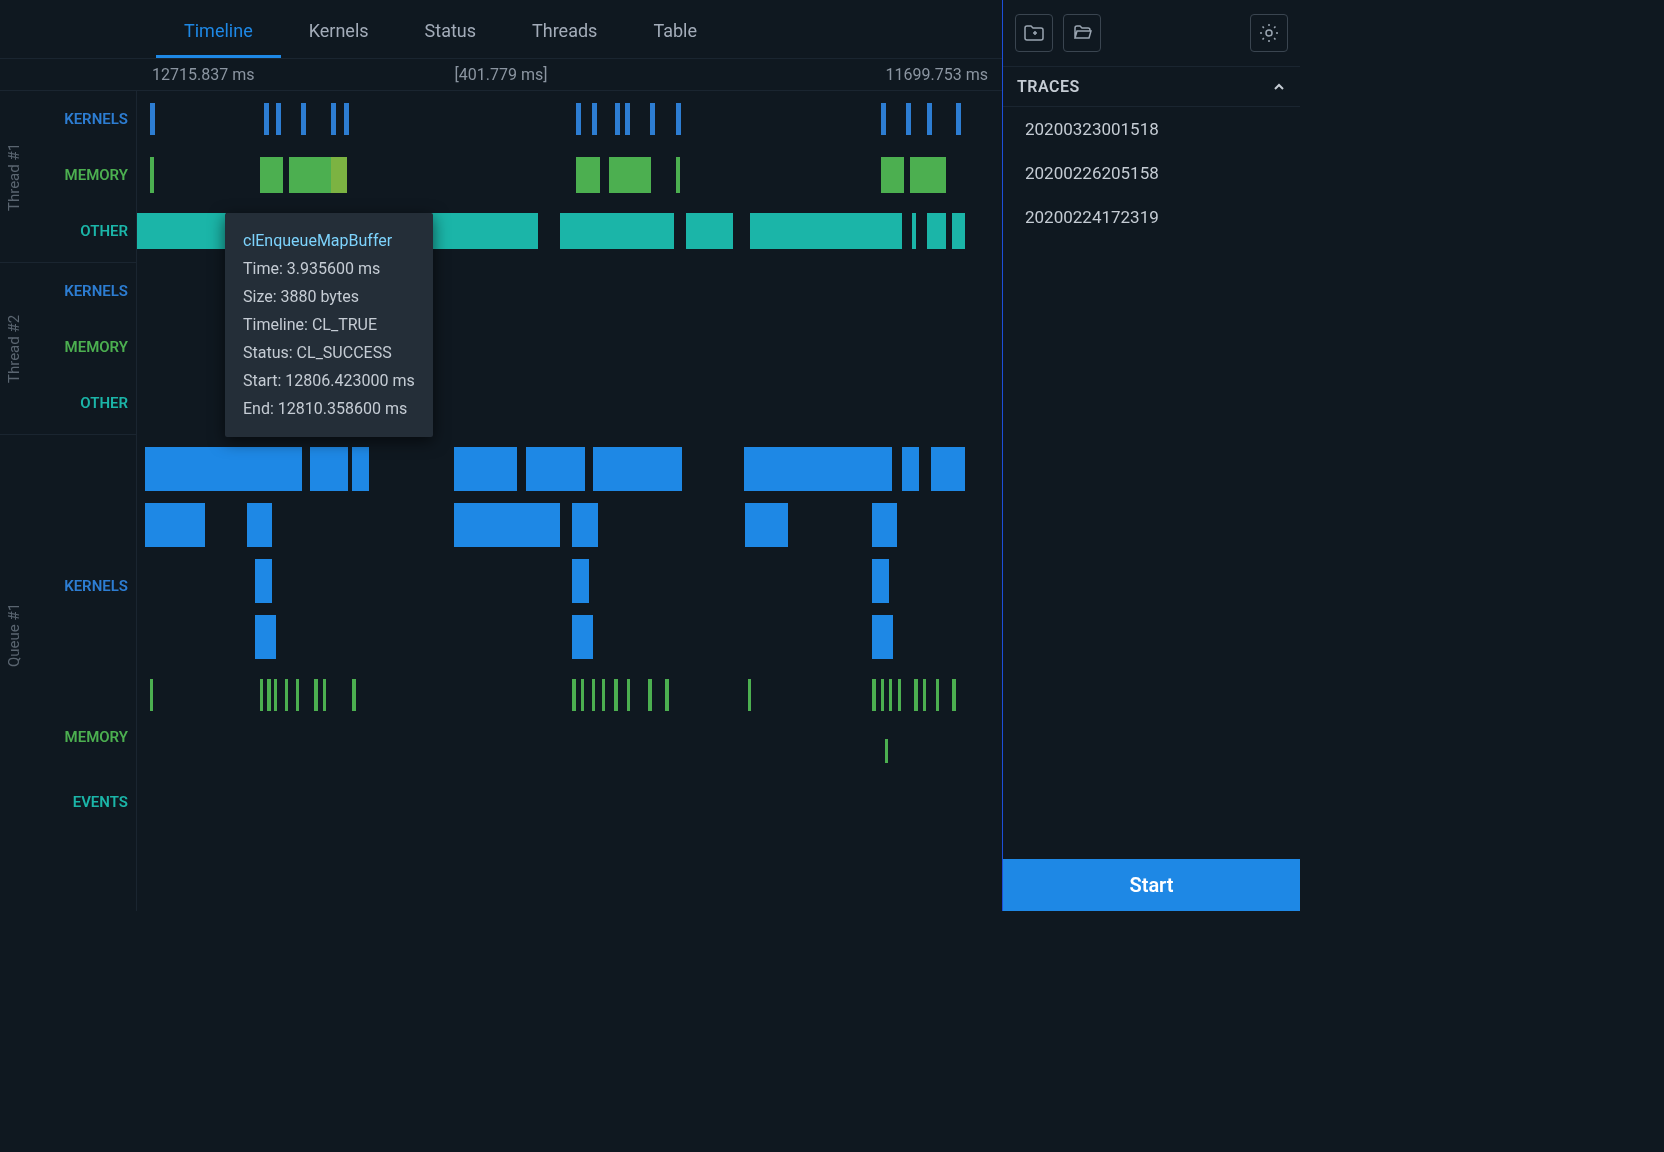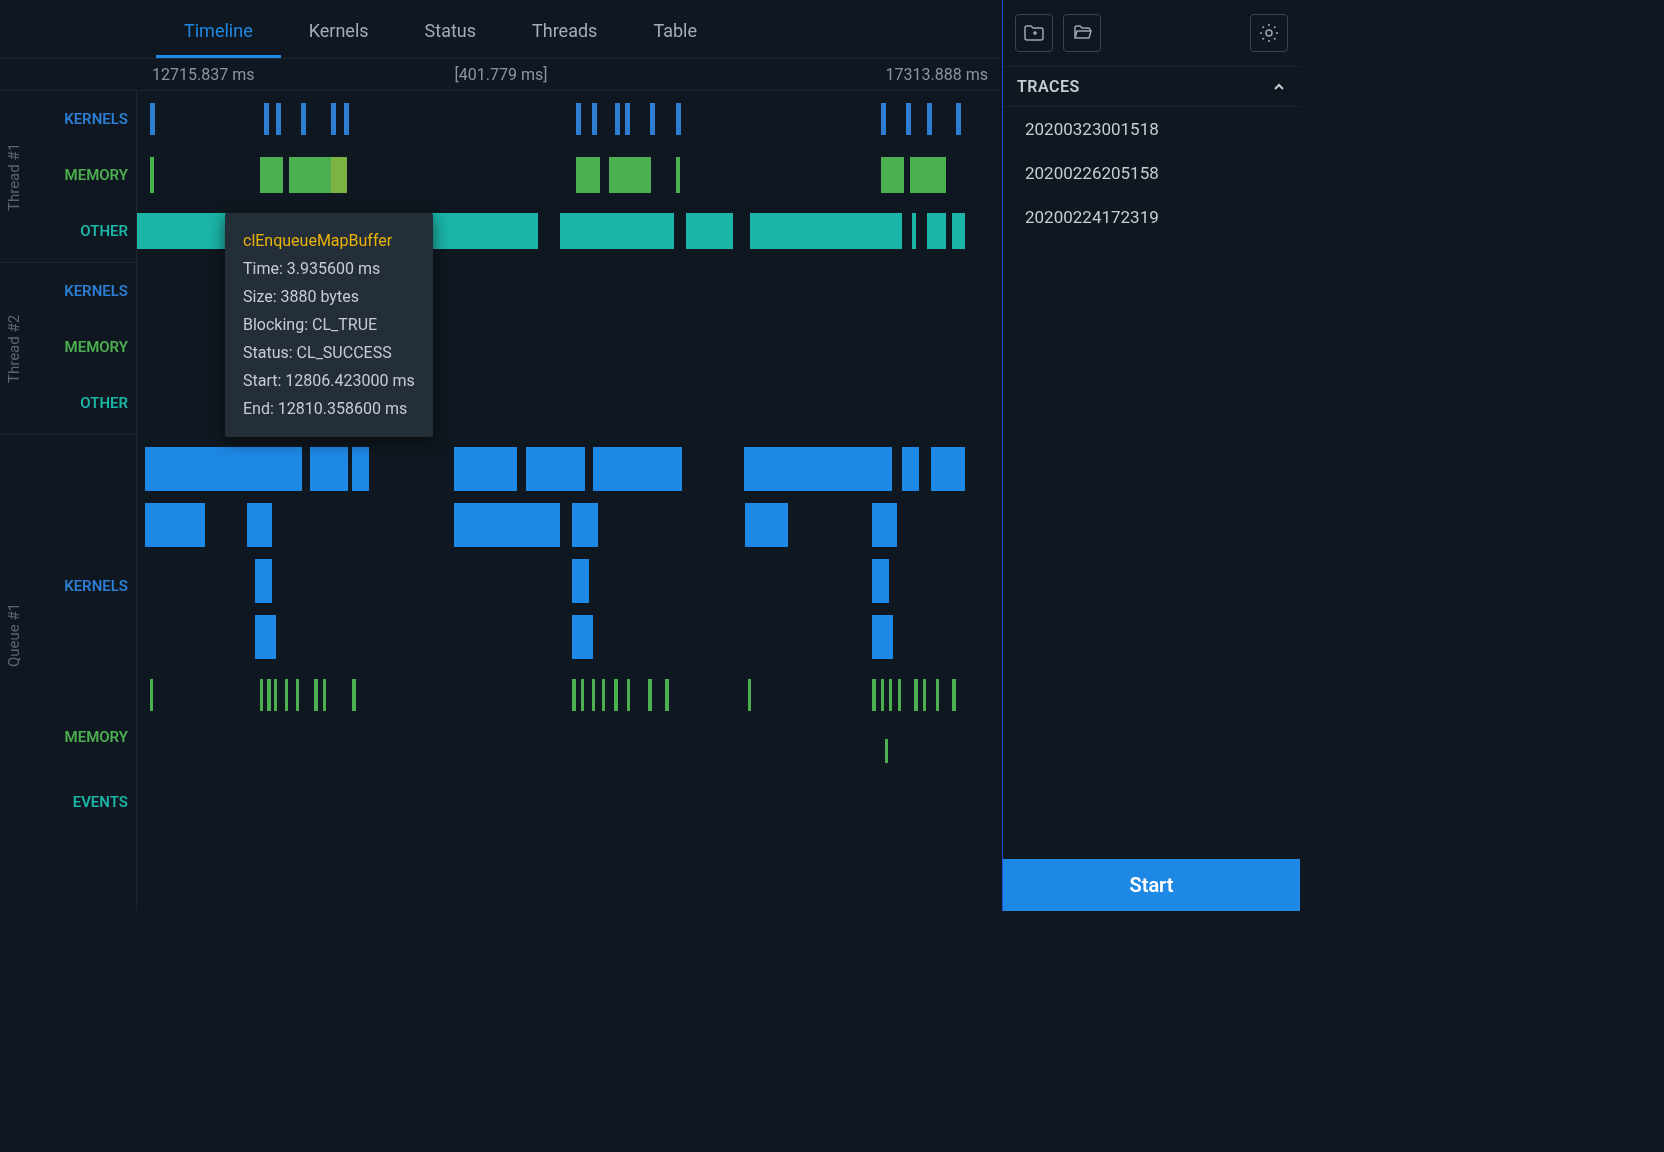--- a/index.html
+++ b/index.html
@@ -21,21 +21,21 @@
 .c-teal{color:#1bb5a8}
 .tracks{flex:1;position:relative}
 .lane{position:absolute;left:0;right:20px;height:36px}
 .bar{position:absolute;top:0;height:100%}
 .b-blue{background:#2d7dd2}
 .b-bblue{background:#1e88e5}
 .b-green{background:#4caf50}
 .b-lgreen{background:#7cb342}
 .b-teal{background:#1bb5a8}
 .tooltip{position:absolute;background:#242e38;border-radius:2px;box-shadow:0 4px 16px rgba(0,0,0,.6);padding:14px 18px;font-size:16px;line-height:1.75;z-index:50}
-.tooltip .tt-title{color:#eab308}
+.tooltip .tt-title{color:#7dd3fc}
 .tooltip .tt-line{color:#c5ccd4}
 .sidebar{display:flex;flex-direction:column;background:#0f1820}
 .sb-top{display:flex;align-items:center;justify-content:space-between;padding:14px 12px;border-bottom:1px solid #1a2530}
 .sb-btns{display:flex;gap:10px}
 .iconbtn{width:38px;height:38px;border:1px solid #3a4550;border-radius:4px;display:flex;align-items:center;justify-content:center;background:transparent;cursor:pointer;color:#9aa5b1}
 .sb-head{display:flex;align-items:center;justify-content:space-between;padding:10px 14px 10px 14px;color:#c5ccd4;font-size:16px;font-weight:600;letter-spacing:.5px;border-bottom:1px solid #1a2530}
 .traces{flex:1;overflow:auto}
 .trace{padding:12px 22px;color:#c5ccd4;font-size:17px;cursor:pointer}
 .trace.sel{background:#1a2c3f;color:#3b99e8}
 .start{background:#1e88e5;color:#fff;text-align:center;font-size:20px;font-weight:600;padding:14px 0;cursor:pointer}
@@ -51,21 +51,21 @@
       <div class="tab active">Timeline</div>
       <div class="tab">Kernels</div>
       <div class="tab">Status</div>
       <div class="tab">Threads</div>
       <div class="tab">Table</div>
     </div>
 
     <div class="timebar" style="position:relative">
       <span>12715.837 ms</span>
       <span class="center">[401.779 ms]</span>
-      <span>17313.888 ms</span>
+      <span>11699.753 ms</span>
     </div>
 
     <div class="body">
 
       <div class="gutter">
         <div class="group" style="height:171px">
           <div class="gname">Thread #1</div>
           <div class="rows">
             <div class="rowlabel c-blue">KERNELS</div>
             <div class="rowlabel c-green">MEMORY</div>
@@ -191,21 +191,21 @@
           </div>
           <div class="lane" style="top: 648px; height: 24px;">
             <div class="bar b-green" style="left: 88.5%; width: 0.4%;"></div>
           </div>
         </div>
 
       <div class="tooltip" style="left:225px;top:122px">
         <div class="tt-title">clEnqueueMapBuffer</div>
         <div class="tt-line">Time: 3.935600 ms</div>
         <div class="tt-line">Size: 3880 bytes</div>
-        <div class="tt-line">Blocking: CL_TRUE</div>
+        <div class="tt-line">Timeline: CL_TRUE</div>
         <div class="tt-line">Status: CL_SUCCESS</div>
         <div class="tt-line">Start: 12806.423000 ms</div>
         <div class="tt-line">End: 12810.358600 ms</div>
       </div>
 
     </div>
   </div>
 
   <div class="sidebar">
     <div class="sb-top">

